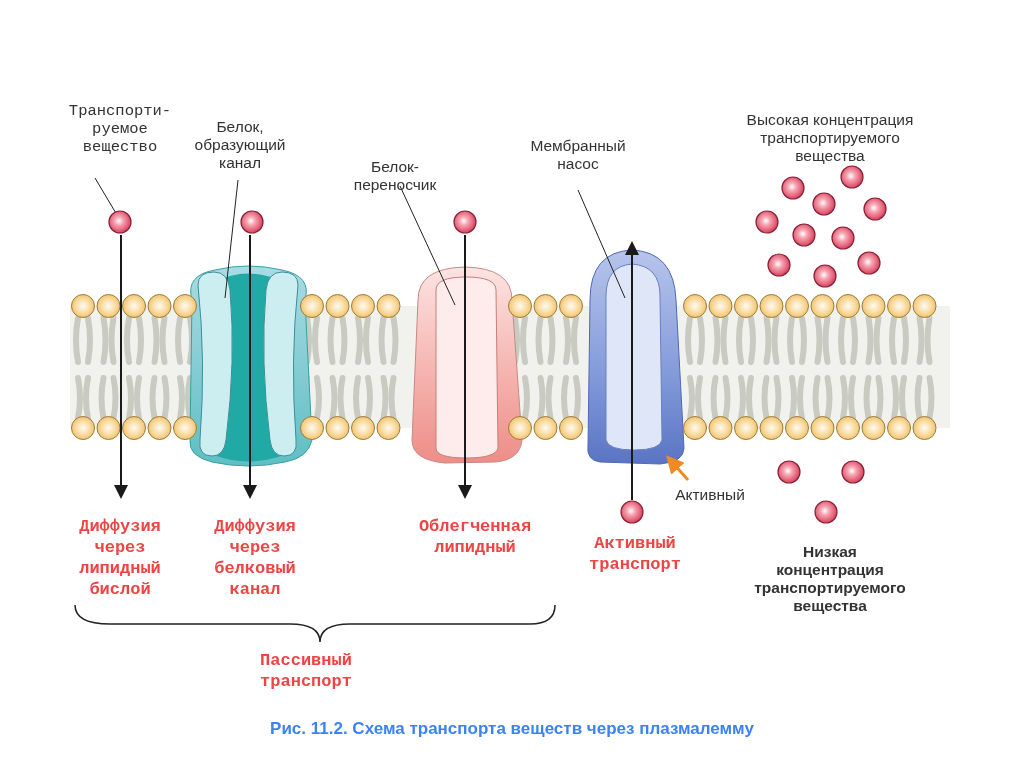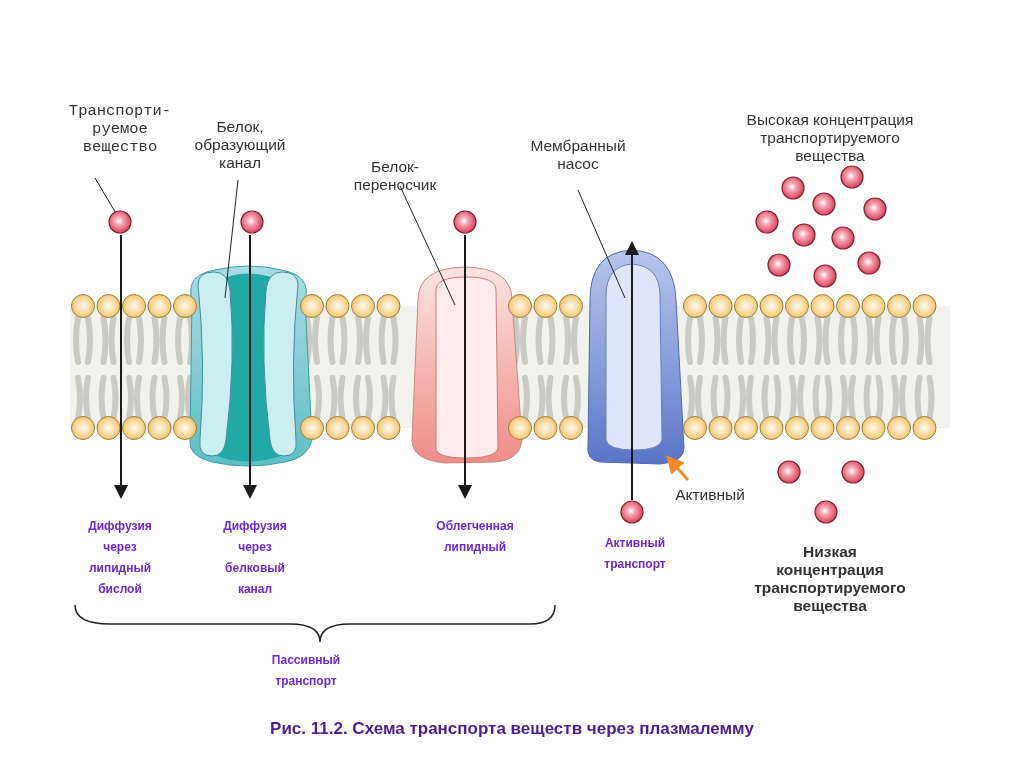--- a/index.html
+++ b/index.html
@@ -1,20 +1,20 @@
 <!DOCTYPE html>
 <html><head>
 <meta charset="utf-8">
 <style>
   html, body { margin: 0; padding: 0; background: #ffffff; }
   body { width: 1024px; height: 767px; position: relative; overflow: hidden; font-family: "Liberation Sans", sans-serif; }
   #diagram { position: absolute; left: 0; top: 0; }
   .lbl { position: absolute; text-align: center; color: #333333; font-size: 15.5px; line-height: 18px; white-space: pre-line; }
-  .bold { font-weight: bold; color: #6d28d9; font-size: 12px; line-height: 21px; }
-  .caption { position: absolute; left: 0; width: 1024px; top: 719px; text-align: center; font-weight: bold; font-size: 17px; color: #4c1d95; }
+  .bold { font-weight: bold; color: #ef4444; font-size: 17px; line-height: 21px; font-family: Liberation Mono, monospace; }
+  .caption { position: absolute; left: 0; width: 1024px; top: 719px; text-align: center; font-weight: bold; font-size: 17px; color: #3b82f6; }
 </style>
 </head>
 <body>
 
 <svg id="diagram" width="1024" height="767" viewBox="0 0 1024 767">
   <defs>
     <radialGradient id="molGrad" cx="45%" cy="45%" r="55%">
       <stop offset="0%" stop-color="#ffffff"></stop>
       <stop offset="35%" stop-color="#f6a5b2"></stop>
       <stop offset="100%" stop-color="#d9425e"></stop>

